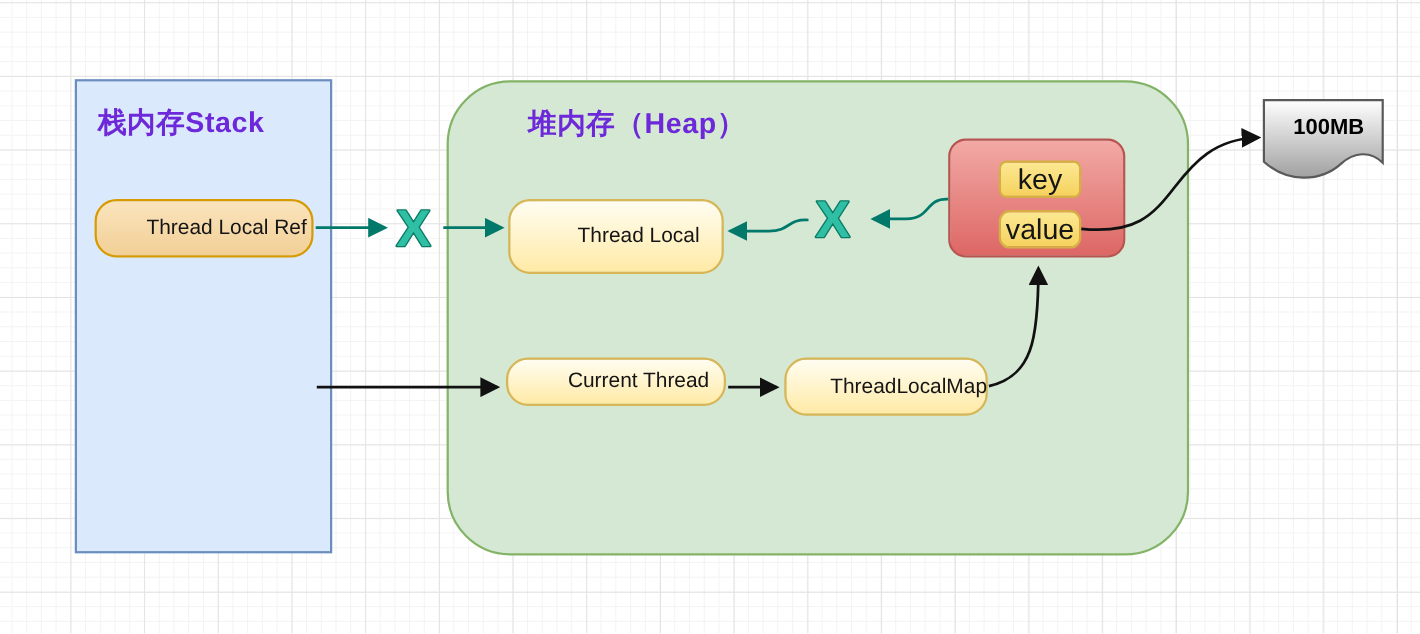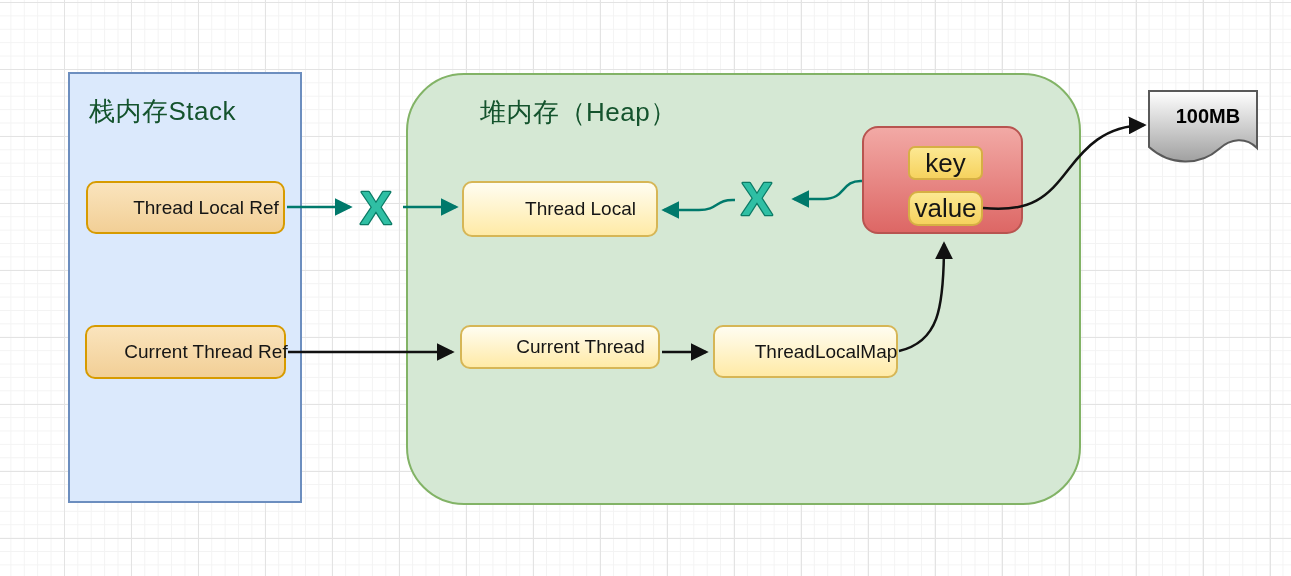--- a/index.html
+++ b/index.html
@@ -11,31 +11,31 @@
       linear-gradient(#e3e3e3 1px, transparent 1px),
       linear-gradient(90deg,#e3e3e3 1px, transparent 1px),
       linear-gradient(#f3f3f3 1px, transparent 1px),
       linear-gradient(90deg,#f3f3f3 1px, transparent 1px);
     background-size:67px 67px,67px 67px,13.4px 13.4px,13.4px 13.4px;
     background-position:-3px 2px,-3px 2px,-3px 2px,-3px 2px;
   }
   .region{position:absolute;box-sizing:border-box;}
   .region-stack{left:68px;top:72px;width:234px;height:431px;background:#dbe9fc;border:2px solid #6c8ebf;}
   .region-heap{left:406px;top:73px;width:675px;height:432px;background:#d5e8d4;border:2px solid #82b366;border-radius:58px;}
-  .region-title{position:absolute;font-size:26px;font-weight:400;color:#14532d;white-space:nowrap;letter-spacing:.5px;}
+  .region-title{position:absolute;font-size:26px;font-weight:700;color:#6d28d9;white-space:nowrap;letter-spacing:.5px;}
   .region-stack .region-title{left:19px;top:20px;}
   .region-heap .region-title{left:72px;top:20px;}
 
   .node{position:absolute;box-sizing:border-box;display:flex;align-items:center;justify-content:center;
-        border-radius:10px;font-size:19px;color:#151515;white-space:nowrap;padding-left:41px;}
+        border-radius:20px;font-size:19px;color:#151515;white-space:nowrap;padding-left:41px;}
   .node.orange{background:linear-gradient(#fae4bd,#f2cf96);border:2px solid #d79b00;}
   .node.yellow{background:linear-gradient(#fffdf1,#ffeaa6);border:2px solid #d6b656;}
   .n-tlr{left:86px;top:181px;width:199px;height:53px;}
   .n-ctr{left:85px;top:325px;width:201px;height:54px;}
-  .n-tl {left:462px;top:181px;width:196px;height:56px;}
+  .n-tl {left:462px;top:181px;width:196px;height:68px;}
   .n-ct {left:460px;top:325px;width:200px;height:44px;}
   .n-tlm{left:713px;top:325px;width:185px;height:53px;}
 
   .entry{position:absolute;left:862px;top:126px;width:161px;height:108px;box-sizing:border-box;
          background:linear-gradient(#f2a9a5,#dd6765);border:2px solid #b85450;border-radius:16px;}
   .chip{position:absolute;box-sizing:border-box;display:flex;align-items:center;justify-content:center;
         background:linear-gradient(#fce892,#f6d25e);border:2px solid #d6af44;border-radius:7px;
         font-size:26px;color:#151515;}
   .chip-key{left:44px;top:18px;width:75px;height:34px;}
   .chip-value{left:44px;top:63px;width:75px;height:35px;border-radius:10px;}
@@ -57,23 +57,20 @@
   <div class="region region-stack">
     <div class="region-title">栈内存Stack</div>
   </div>
 
   <div class="region region-heap">
     <div class="region-title">堆内存（Heap）</div>
   </div>
 
   <div class="node orange n-tlr">
     <span>Thread Local Ref</span>
-  </div>
-  <div class="node orange n-ctr">
-    <span>Current Thread Ref</span>
   </div>
 
   <div class="node yellow n-tl">
     <span>Thread Local</span>
   </div>
   <div class="node yellow n-ct">
     <span>Current Thread</span>
   </div>
   <div class="node yellow n-tlm">
     <span>ThreadLocalMap</span>

